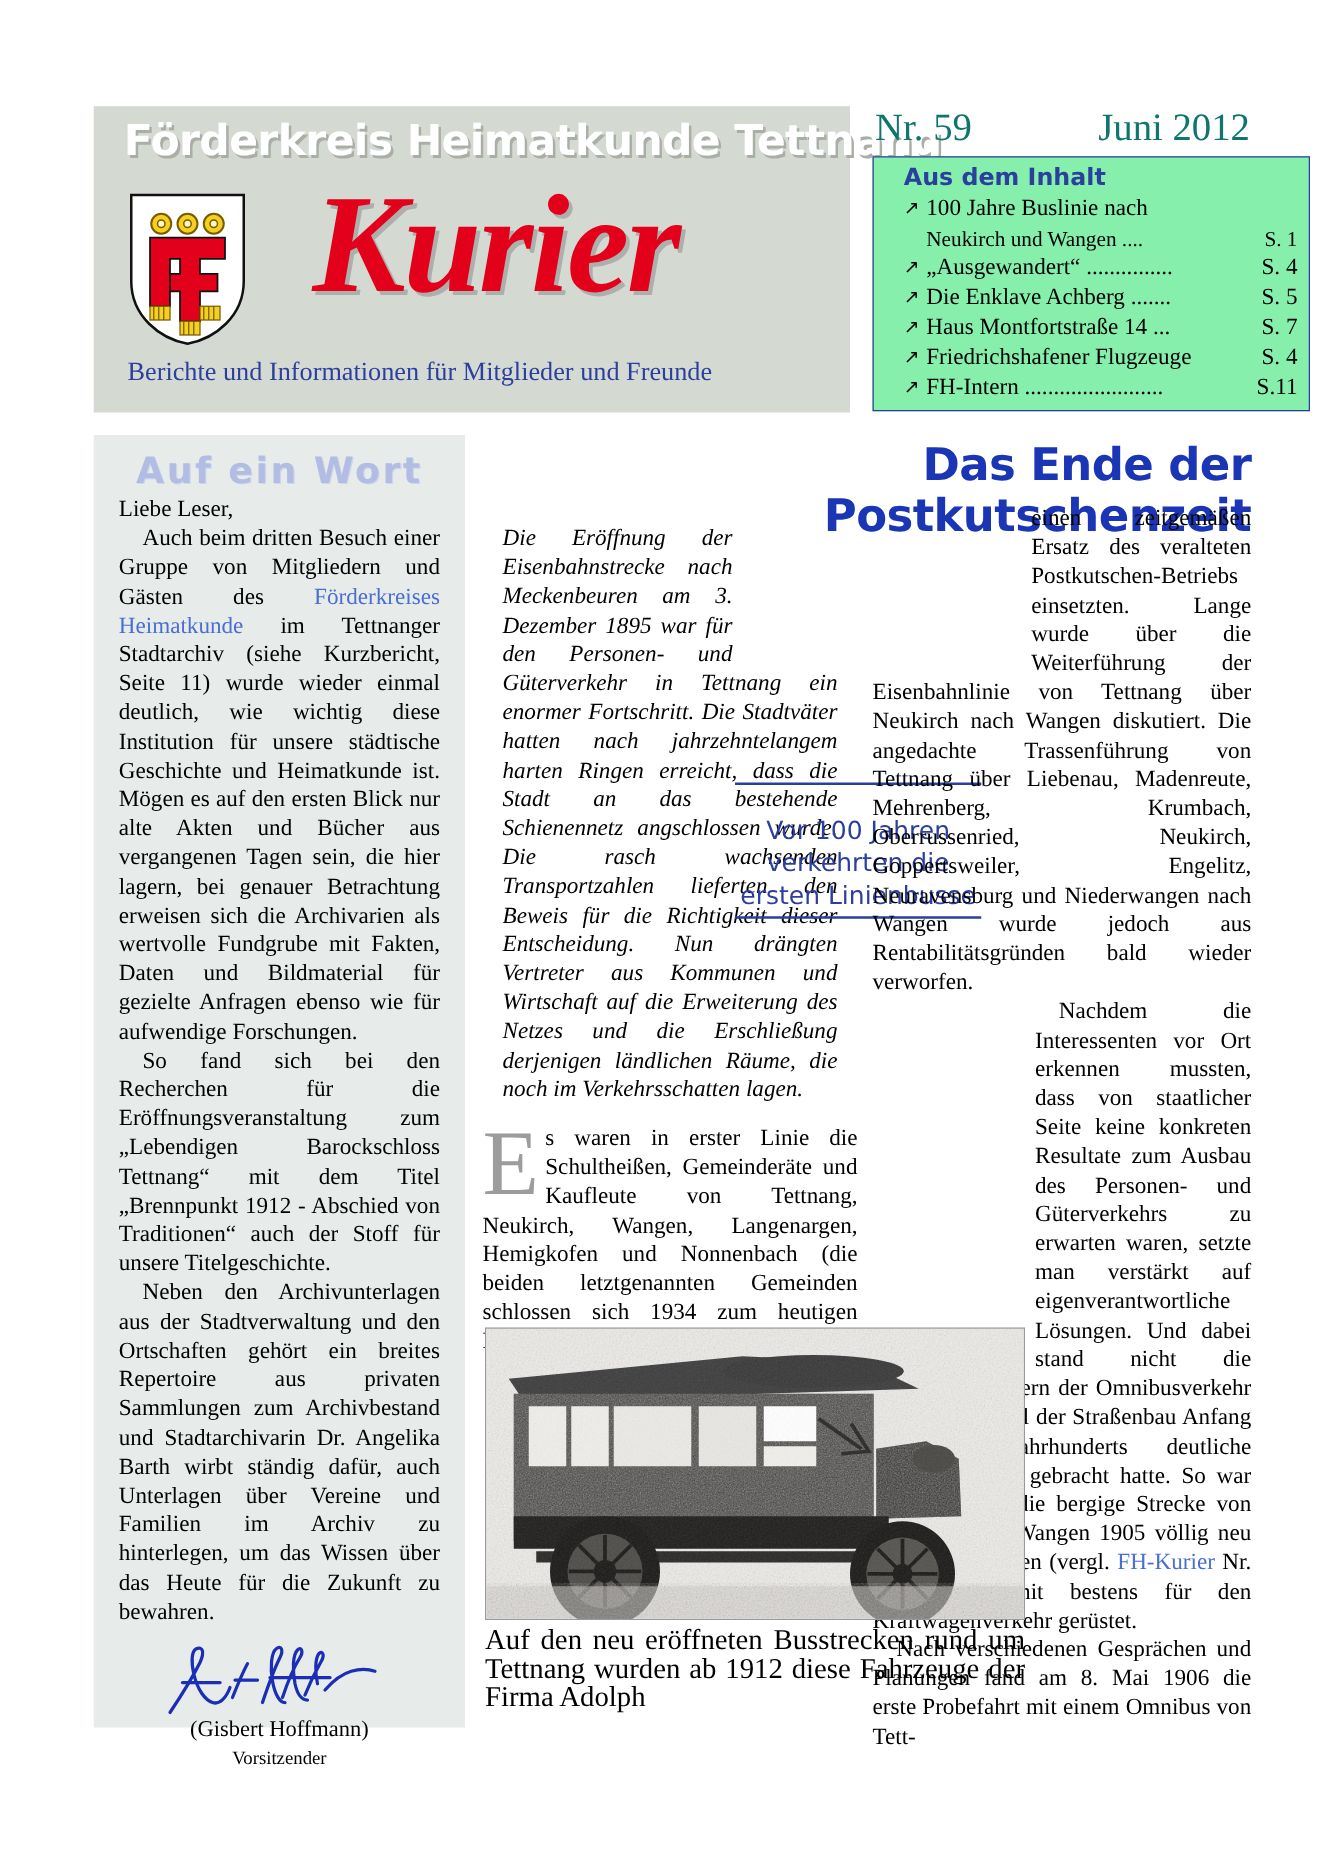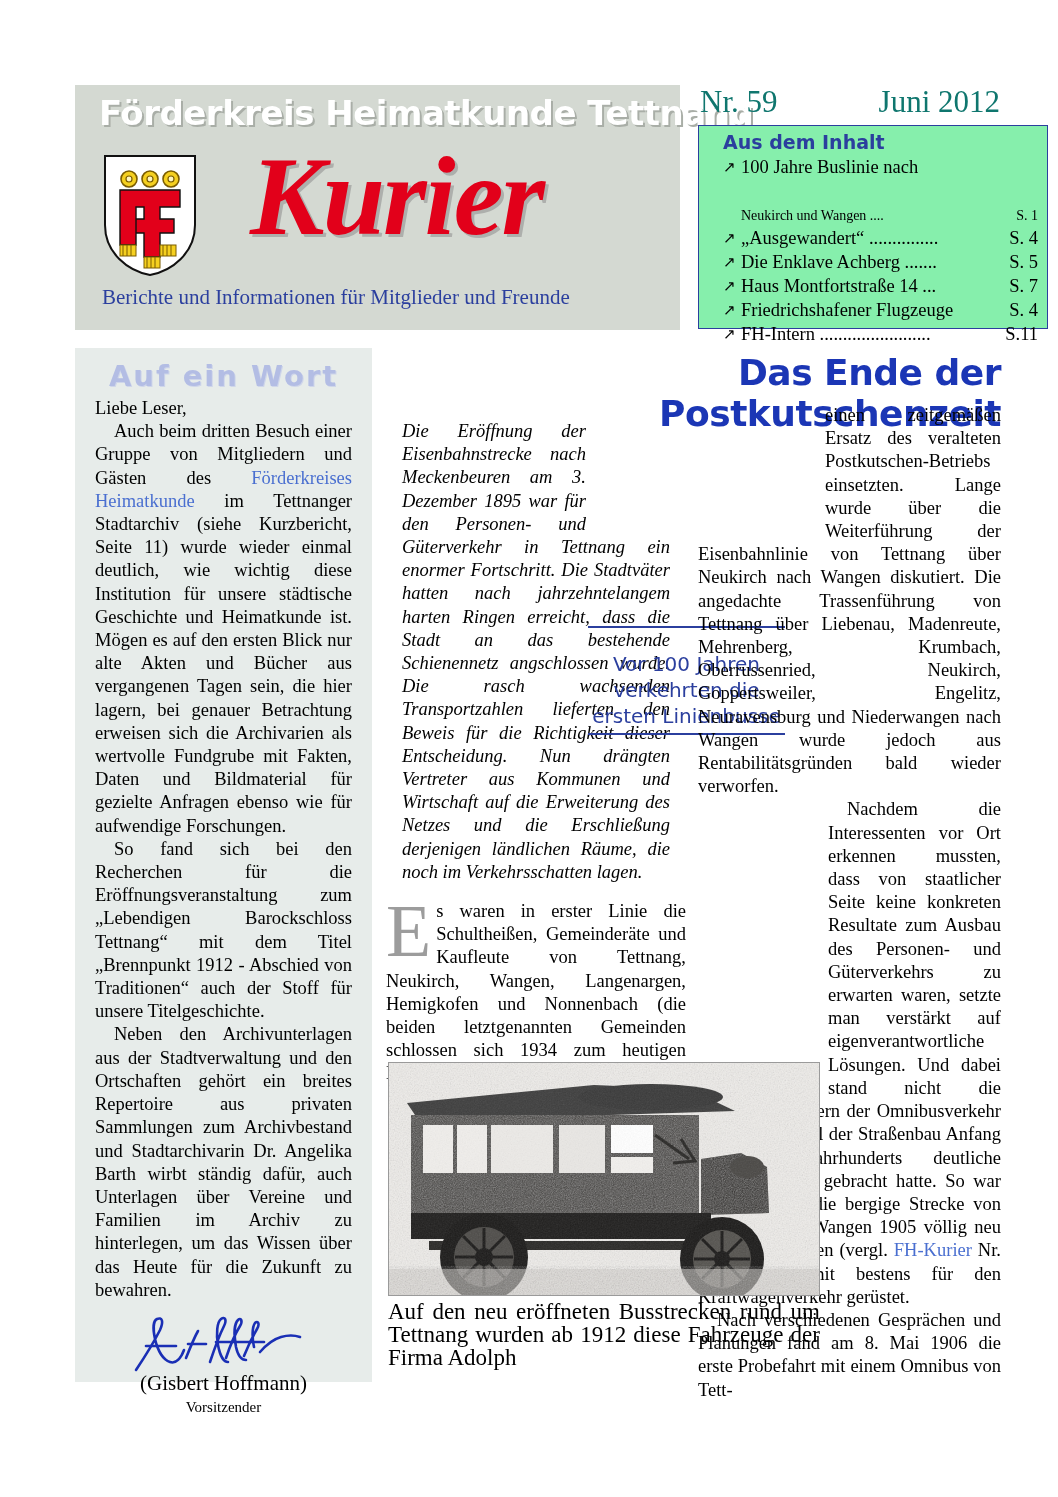--- a/index.html
+++ b/index.html
@@ -51,21 +51,21 @@
   .toc-row{
     display:flex;align-items:baseline;font-size:18.5px;line-height:23px;
     white-space:nowrap;
   }
   .toc-arrow{
     width:18px;flex:0 0 18px;font-size:15px;color:#000;
     transform:translateY(-1px);
   }
   .toc-label{flex:1 1 auto;overflow:hidden;}
   .toc-page{flex:0 0 auto;padding-left:5px;text-align:right;}
-  .toc-cont{padding-left:18px;font-size:14px;line-height:23px;display:flex;margin-top:24px;}
+  .toc-cont{padding-left:18px;font-size:17px;line-height:23px;display:flex;}
 
   
   #left-col{
     position:absolute;left:75px;top:348px;width:297px;height:1034px;
     background:#e7ecea;
   }
   #aufeinwort{
     font-family:"DejaVu Sans",sans-serif;font-weight:bold;font-size:29px;
     color:#b3bde4;letter-spacing:2px;text-align:center;
     padding-top:11px;
@@ -73,21 +73,21 @@
   }
   #left-body{
     padding:4px 20px 0 20px;font-size:18.5px;line-height:23.2px;
     text-align:justify;hyphens:none;
   }
   #left-body p{margin:0;}
   #left-body p.ind{text-indent:19px;}
   .hl{color:#4a6fd0;}
   #sig-wrap{text-align:center;margin-top:10px;}
   #sig-svg{display:block;margin:0 auto;}
-  #sig-name{font-size:21px;margin-top:-2px;}
+  #sig-name{font-size:18px;margin-top:-2px;}
   #sig-role{font-size:15px;margin-top:1px;}
 
   
   #article-head{
     position:absolute;left:386px;top:352px;width:615px;
     text-align:right;
     font-family:"DejaVu Sans",sans-serif;font-weight:bold;
     font-size:36px;color:#1b36b5;letter-spacing:-0.5px;
   }
 

